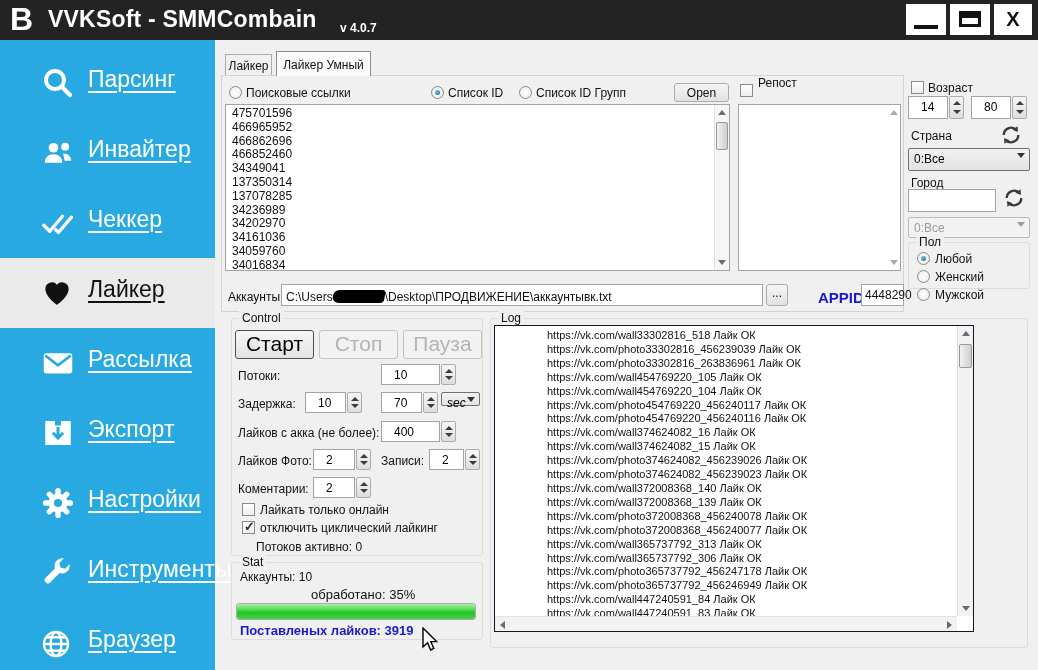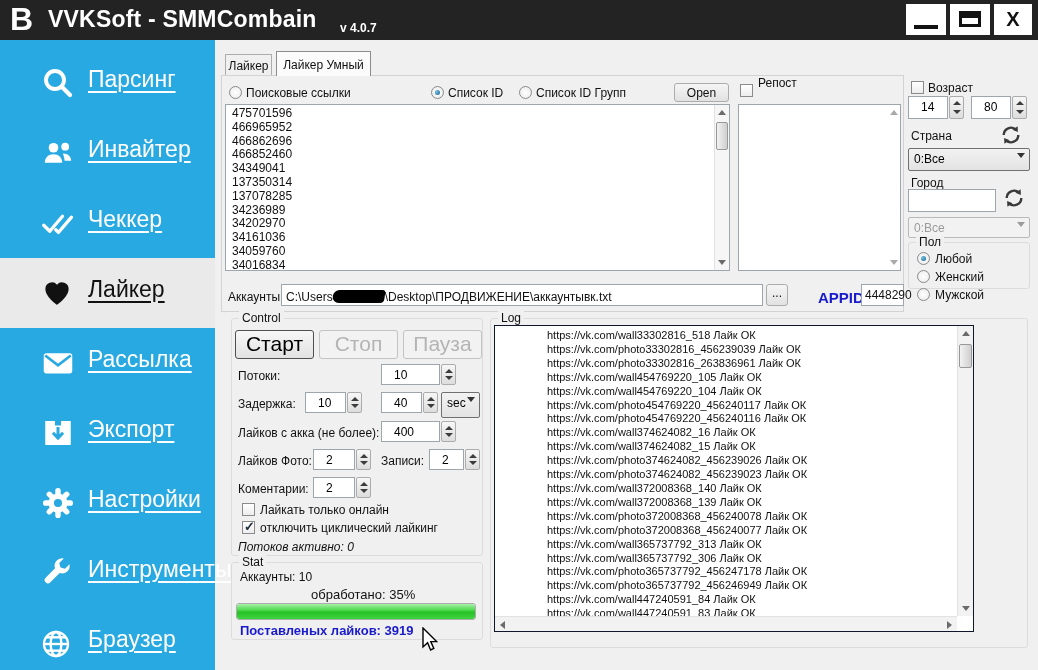--- a/index.html
+++ b/index.html
@@ -333,27 +333,27 @@
 
   <span class="lbl abs" style="left:238px;top:397px;">Задержка:</span>
   <div class="spin" style="left:305px;top:392px;width:57px;height:21px;">
     <span class="sp-val">10</span>
     <span class="updown">
         <i class="tri-up"></i>
         <i class="tri-dn"></i>
       </span>
   </div>
   <div class="spin" style="left:381px;top:392px;width:57px;height:21px;">
-    <span class="sp-val">40</span>
-    <span class="updown">
-        <i class="tri-up"></i>
-        <i class="tri-dn"></i>
-      </span>
-  </div>
-  <div class="combo" style="left:441px;top:392px;width:39px;height:26px;">
+    <span class="sp-val">70</span>
+    <span class="updown">
+        <i class="tri-up"></i>
+        <i class="tri-dn"></i>
+      </span>
+  </div>
+  <div class="combo" style="left:441px;top:392px;width:39px;height:14px;font-style:italic;">
     <span class="cb-val">sec</span>
       <span class="cb-arr"></span>
   </div>
 
   <span class="lbl abs" style="left:238px;top:426px;">Лайков с акка (не более):</span>
   <div class="spin" style="left:381px;top:421px;width:75px;height:21px;">
     <span class="sp-val">400</span>
     <span class="updown">
         <i class="tri-up"></i>
         <i class="tri-dn"></i>
@@ -384,21 +384,21 @@
         <i class="tri-up"></i>
         <i class="tri-dn"></i>
       </span>
   </div>
 
   <span class="checkbox" style="left:242px;top:503px;"></span>
   <span class="lbl abs" style="left:260px;top:503px;">Лайкать только онлайн</span>
   <span class="checkbox checked" style="left:242px;top:521px;"></span>
   <span class="lbl abs" style="left:260px;top:521px;">отключить циклический лайкинг</span>
 
-  <span class="lbl abs" style="left:238px;top:540px;font-style:italic;">Потоков активно: 0</span>
+  <span class="lbl abs" style="left:256px;top:540px;">Потоков активно: 0</span>
 
   <div class="groupbox" style="left:231px;top:562px;width:252px;height:78px;">
     <span class="gb-label">Stat</span>
   </div>
   <span class="lbl abs" style="left:240px;top:570px;">Аккаунты: 10</span>
   <span class="lbl abs" style="left:311px;top:587px;font-size:13px;">обработано: 35%</span>
   <div class="progress">
       <div class="fill" style="width:100%;"></div>
     </div>
   <span class="lbl abs blue-bold" style="left:240px;top:623px;font-size:13px;">Поставленых лайков: 3919</span>

